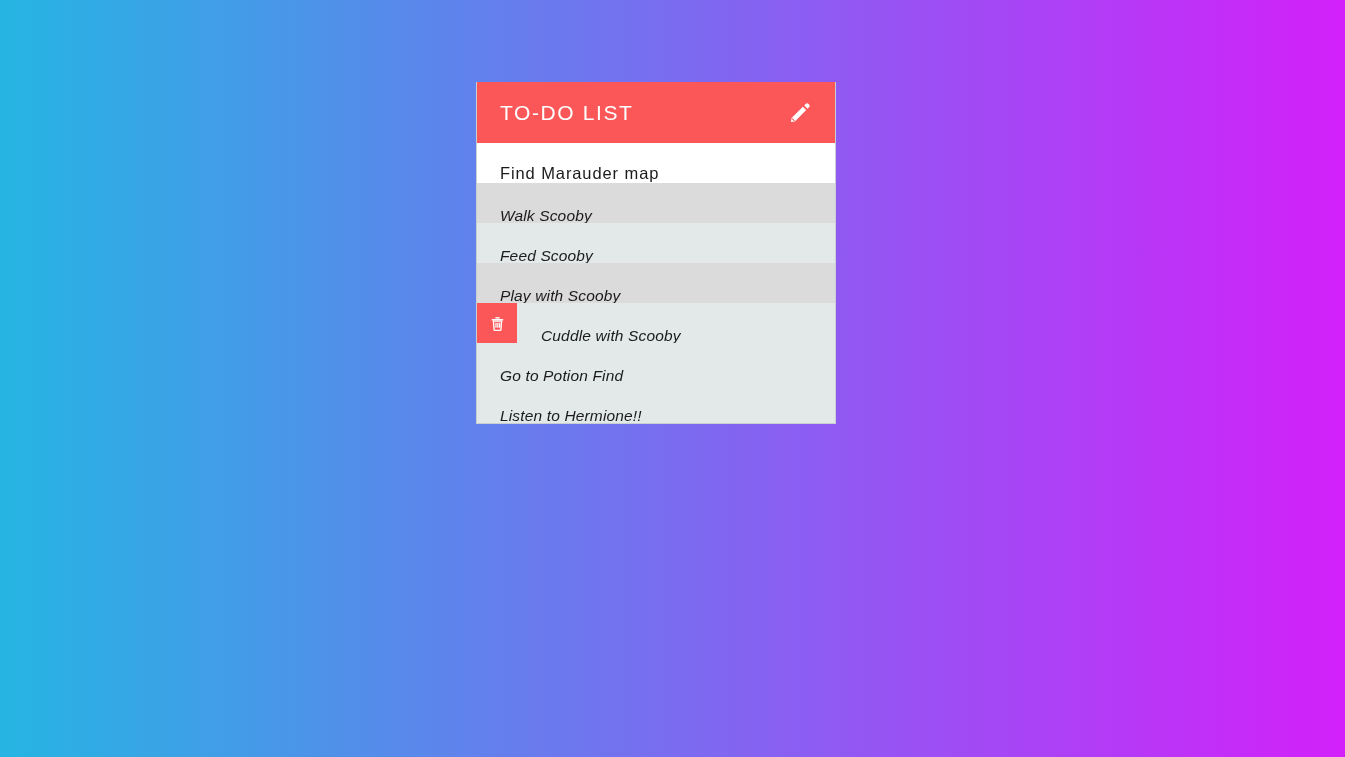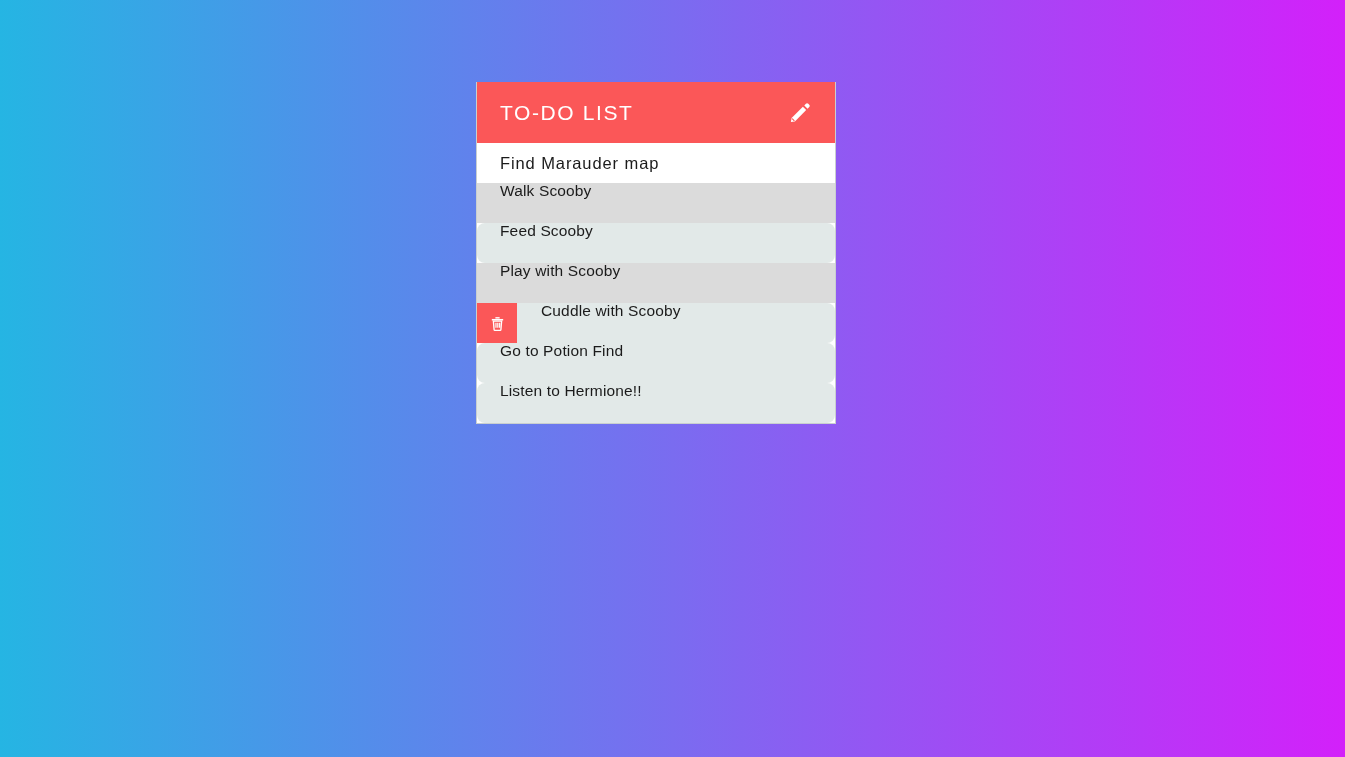--- a/index.html
+++ b/index.html
@@ -55,21 +55,21 @@
     border: none;
     padding: 0;
   }
   .edit-btn svg { display: block; }
 
   
   .input-row {
     height: 40px;
     background: #ffffff;
     display: flex;
-    align-items: center;
+    align-items: flex-end;
     padding: 0 0 0 23px;
     box-sizing: border-box;
   }
   .task-input {
     border: none;
     outline: none;
     background: transparent;
     width: 100%;
     font-family: "Liberation Sans", sans-serif;
     font-size: 16.5px;
@@ -80,26 +80,27 @@
 
   
   .task-list {
     list-style: none;
     margin: 0;
     padding: 0;
   }
   .task-row {
     height: 40px;
     display: flex;
-    align-items: flex-start;
+    align-items: flex-end;
     position: relative;
     box-sizing: border-box;
+    font-style: italic;
   }
   .task-row.odd  { background: #dbdbdb; }
-  .task-row.even { background: #e2e9e8; border-radius: 8px; }
+  .task-row.even { background: #e2e9e8; }
 
   .task-label {
     font-size: 15.5px;
     color: #1b1b1b;
     letter-spacing: 0.15px;
     padding-left: 23px;
     line-height: 1;
     white-space: nowrap;
   }
 

